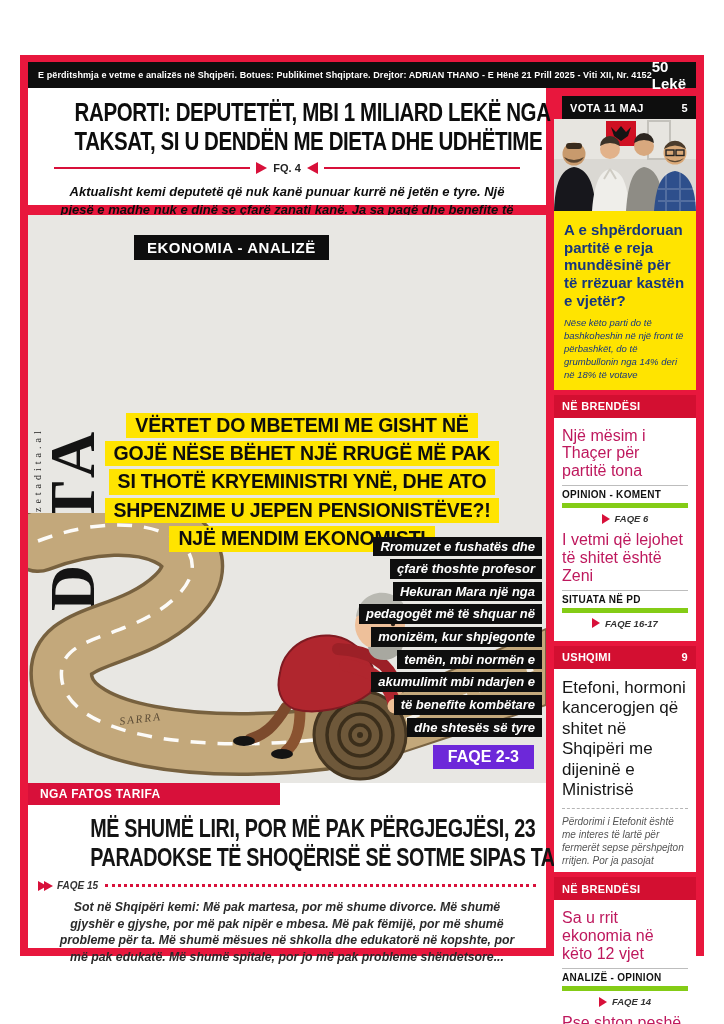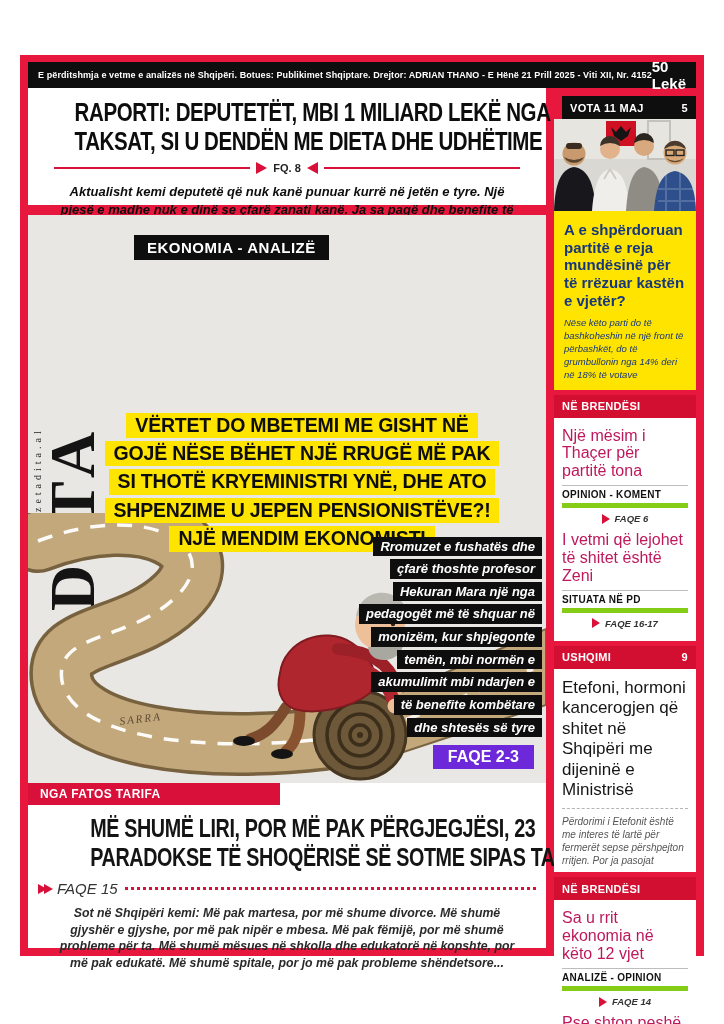--- a/index.html
+++ b/index.html
@@ -50,21 +50,21 @@
   .sig{font-family:"Liberation Serif",serif;font-style:italic;font-size:11px;fill:#5c4c36;letter-spacing:2px;}
 
   
   .bottom{position:absolute;left:8px;top:728px;width:518px;height:165px;background:#fff;box-sizing:border-box;}
   .byline-bar{width:252px;height:22px;background:#d8103a;color:#fff;font-weight:bold;font-size:12px;
               letter-spacing:.4px;display:flex;align-items:center;padding-left:12px;box-sizing:border-box;}
   .b-line{font-size:26px;font-weight:bold;line-height:1.12;text-align:center;white-space:nowrap;
           transform:scaleX(.76);transform-origin:50% 50%;letter-spacing:-.5px;color:#141414;}
   .b-hl{margin-top:9px;}
   .b-pageline{display:flex;align-items:center;margin:8px 10px 0 10px;gap:7px;}
-  .b-pref{font-size:15px;font-weight:normal;font-style:italic;color:#333;text-align:center;}
+  .b-pref{font-size:10px;font-weight:bold;font-style:italic;color:#333;text-align:center;}
   .b-dots{flex:1;height:0;border-bottom:3px dotted #d8103a;}
   .b-par{margin-top:8px;padding:0 26px;text-align:center;font-style:italic;font-weight:bold;
          font-size:12.3px;line-height:1.35;color:#2a2a2a;}
   .tris{display:flex;}
   .tris .tri-r{border-left-width:9px;border-top-width:5px;border-bottom-width:5px;margin-right:-3px;}
 
   
   .sidebar{position:absolute;left:534px;top:33px;bottom:8px;width:142px;display:flex;flex-direction:column;}
   .sb-bar{height:23px;display:flex;align-items:center;justify-content:space-between;
           padding:0 8px;box-sizing:border-box;color:#fff;font-weight:bold;font-size:11px;letter-spacing:.3px;flex:none;}
@@ -95,21 +95,21 @@
       <span class="info-text">E përditshmja e vetme e analizës në Shqipëri. Botues: Publikimet Shqiptare. Drejtor: ADRIAN THANO - E Hënë 21 Prill 2025 - Viti XII, Nr. 4152</span>
       <span class="price">50 Lekë</span>
     </div>
 
     <div class="lead">
       <div class="lead-line">RAPORTI: DEPUTETËT, MBI 1 MILIARD LEKË NGA</div>
       <div class="lead-line">TAKSAT, SI U DENDËN ME DIETA DHE UDHËTIME</div>
       <div class="lead-divider">
         <span class="dline"></span>
         <span class="tri-r"></span>
-        <span class="pref">FQ. 8</span>
+        <span class="pref">FQ. 4</span>
         <span class="tri-l"></span>
         <span class="dline"></span>
       </div>
       <div class="lead-sub">Aktualisht kemi deputetë që nuk kanë punuar kurrë në jetën e tyre. Një pjesë e madhe nuk e dinë se çfarë zanati kanë. Ja sa pagë dhe benefite të tjera marrin qyl në muaj</div>
     </div>
 
     <div class="main-gray">
 
       <div class="masthead">
         <span class="site">www.gazetadita.al</span>

